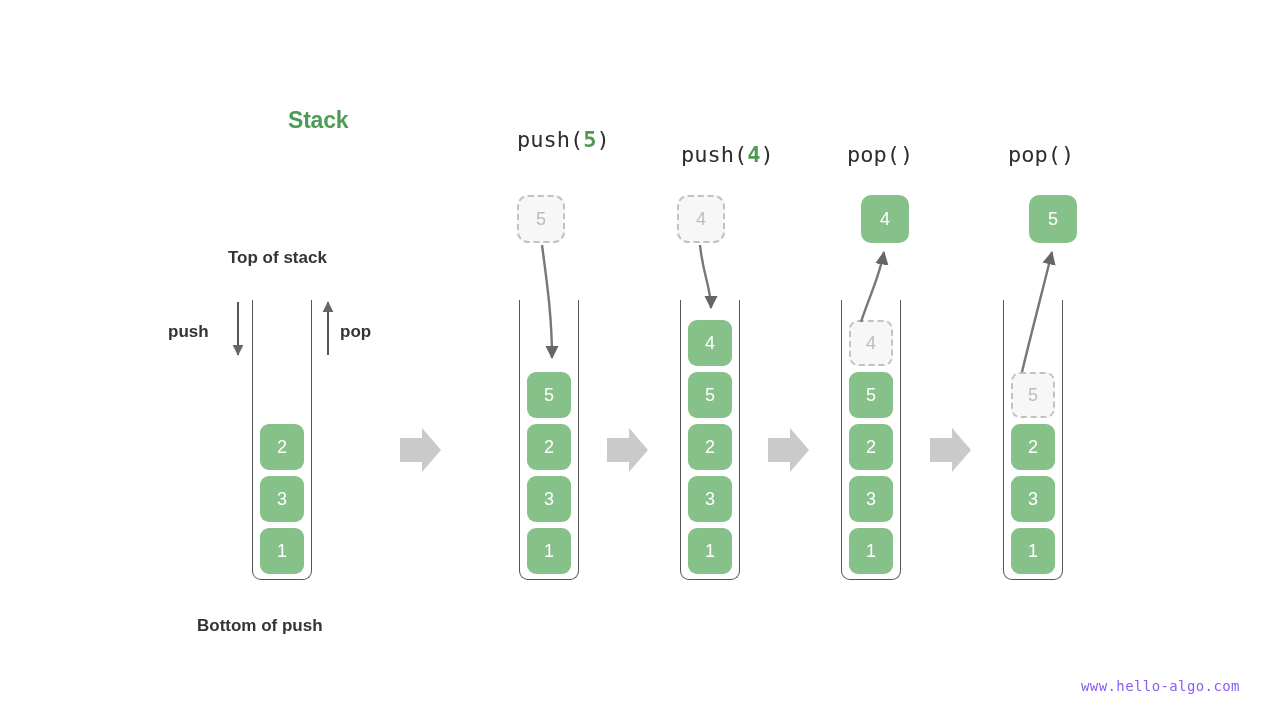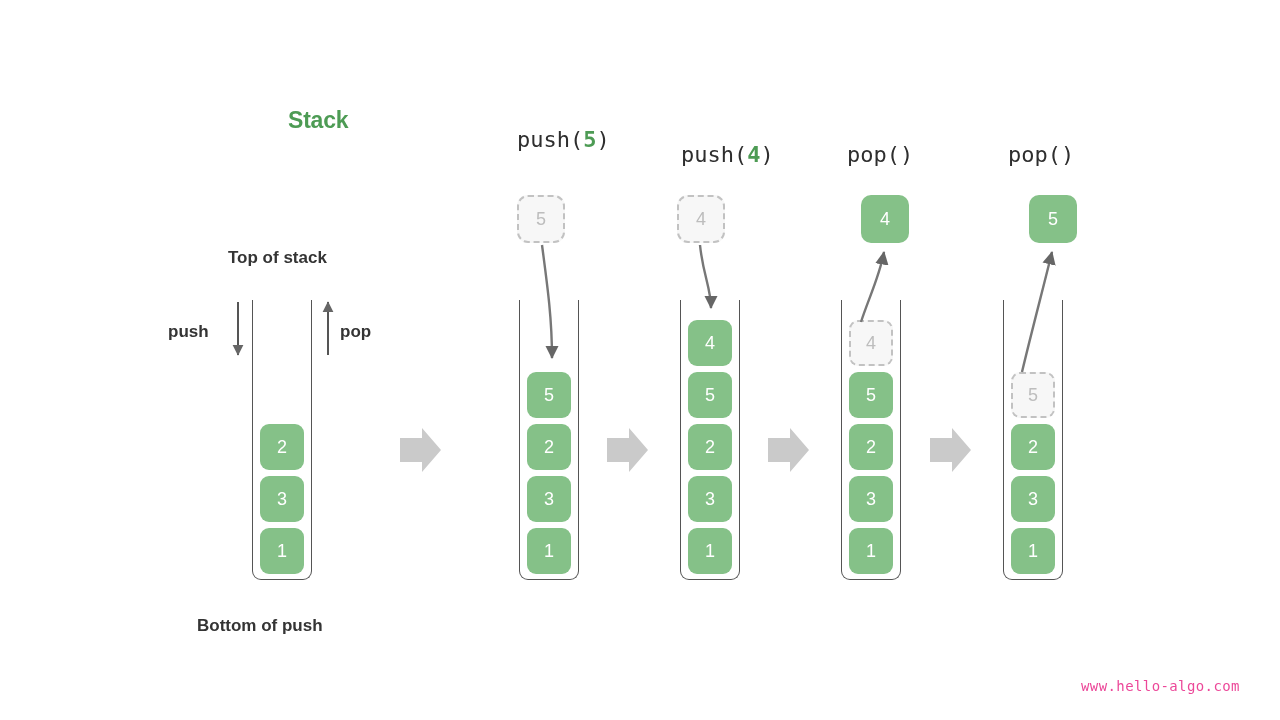--- a/index.html
+++ b/index.html
@@ -105,21 +105,21 @@
     left: 0; top: 0;
     width: 1280px; height: 720px;
     pointer-events: none;
   }
 
   
   #watermark {
     left: 1081px; top: 678px;
     font-family: "DejaVu Sans Mono", "Liberation Mono", monospace;
     font-size: 14px;
-    color: #ec4899;
+    color: #8b5cf6;
     letter-spacing: 0.4px;
   }
 </style>
 </head>
 <body>
 
 <div class="abs plain-label" id="stack-title">Stack</div>
 
 <div class="abs plain-label" id="top-of-stack-label">Top of stack</div>
 <div class="abs plain-label" id="bottom-of-stack-label">Bottom of push</div>

